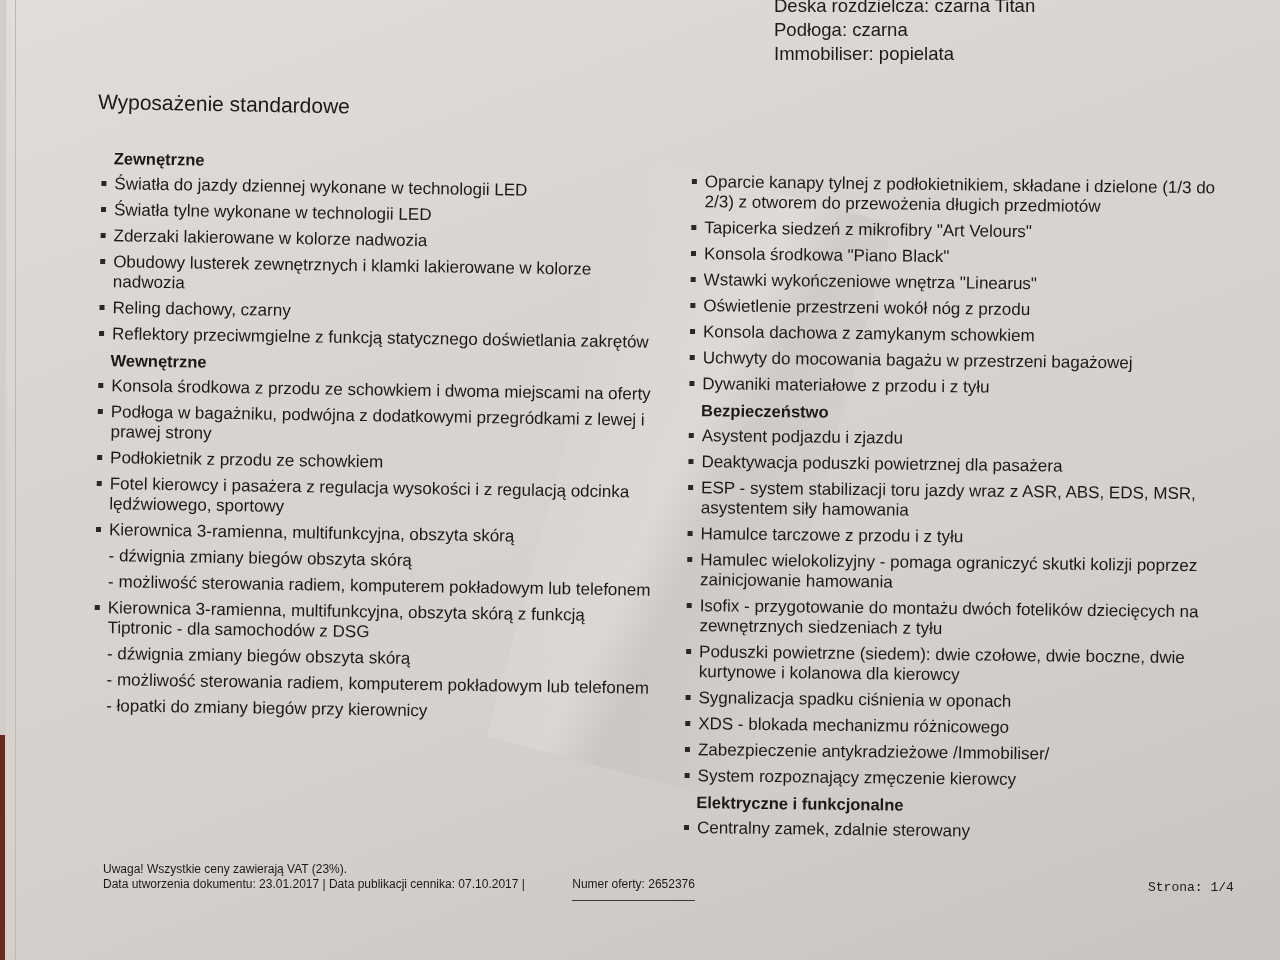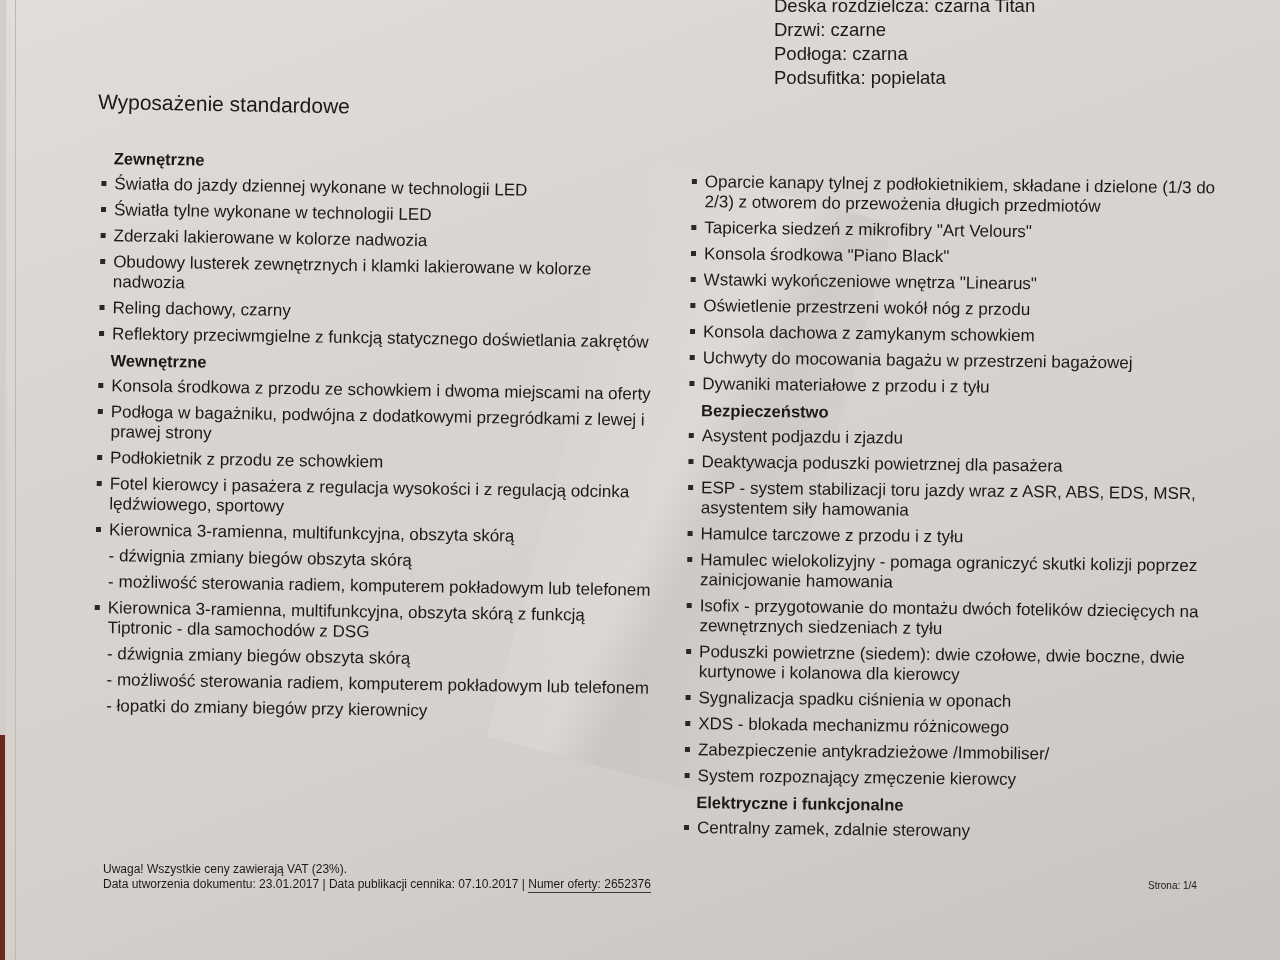--- a/index.html
+++ b/index.html
@@ -52,39 +52,38 @@
     position: absolute; left: 2px; top: 7px; width: 5px; height: 5px; background: #2a2826;
   }
   .subitem {
     padding-left: 15px; margin: 0 0 6px 0;
   }
   .footer {
     position: absolute; left: 103px; top: 862px;
     font-size: 12px; line-height: 15px;
   }
   .footer .underline-mark {
-    border-bottom: 1.5px solid #3a3735; padding-bottom: 1px;
+    border-bottom: 1.5px solid #3a3735; padding-bottom: 9px; margin-left: 44px;
   }
   .page-number {
-    position: absolute; left: 1148px; top: 880px; font-size: 10px;
+    position: absolute; left: 1148px; top: 880px; font-size: 13px; font-family: Liberation Mono, monospace;
   }
 </style>
 </head>
 <body>
 
 <div class="edge-strip"></div>
 <div class="edge-dark"></div>
 <div class="edge-line"></div>
 <div class="shadow-fold"></div>
 
 <div class="interior-colors">
   <div>Deska rozdzielcza: czarna Titan</div>
-  <div>Drzwi: czarne</div>
   <div>Podłoga: czarna</div>
-  <div>Podsufitka: popielata</div>
+  <div>Immobiliser: popielata</div>
 </div>
 
 <h1 class="doc-title">Wyposażenie standardowe</h1>
 
 <div class="col col-left" id="col-left">
     <div>
       <div class="section-heading">Zewnętrzne</div>
       <div class="item"><span class="bullet"></span><span>Światła do jazdy dziennej wykonane w technologii LED</span></div>
       <div class="item"><span class="bullet"></span><span>Światła tylne wykonane w technologii LED</span></div>
       <div class="item"><span class="bullet"></span><span>Zderzaki lakierowane w kolorze nadwozia</span></div>

